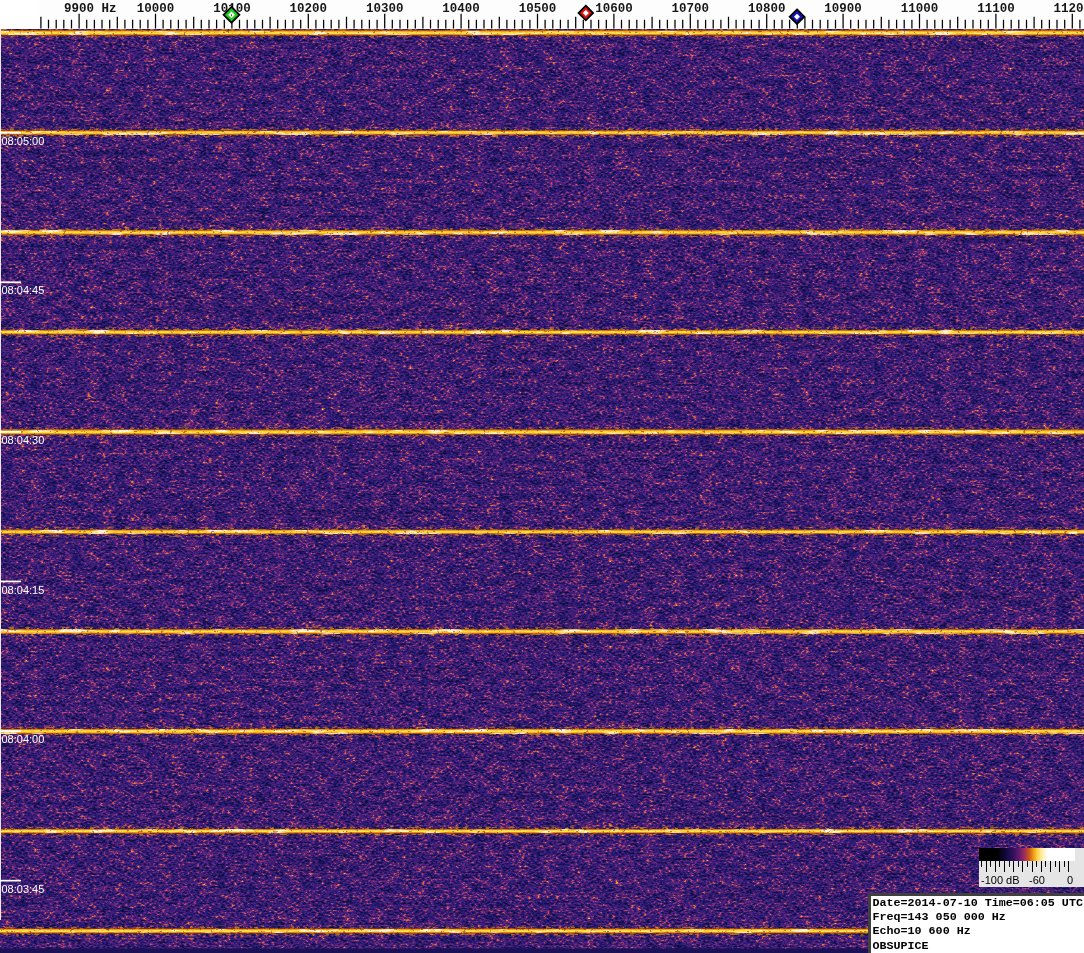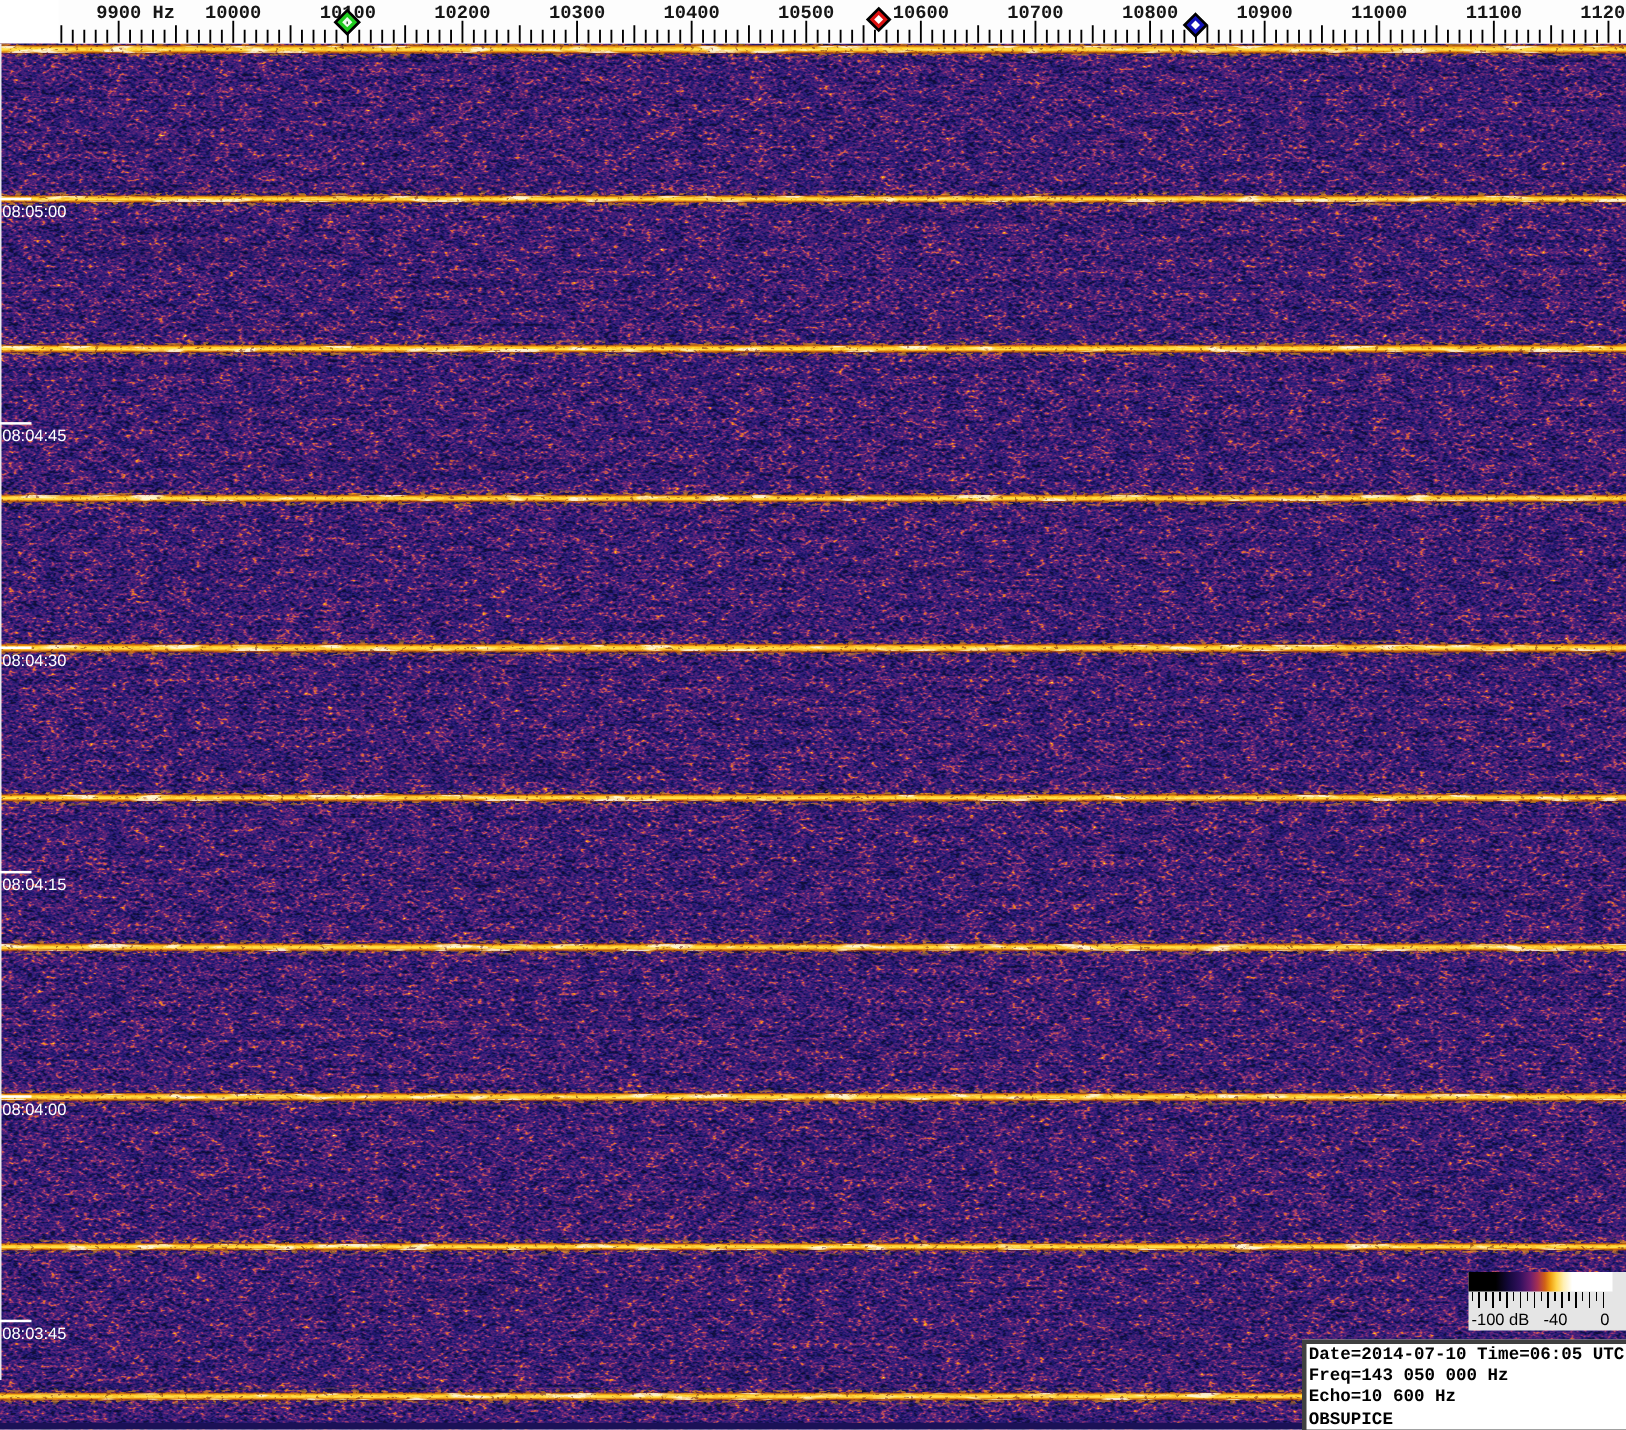--- a/index.html
+++ b/index.html
@@ -275,16 +275,16 @@
       <path d="M758.0 13.7L761.0 16.7L758.0 19.7L755.0 16.7Z" fill="#ffffff"></path>
 </svg>
 </div>
 <div id="legend">
   <div id="lgrad"></div>
   <svg width="96" height="13" style="position:absolute;left:0;top:13px">
       <path d="M2.5 0V6 M7.1 0V11 M11.7 0V6 M16.3 0V11 M20.9 0V6 M25.5 0V11 M30.1 0V6 M34.7 0V11 M39.3 0V6 M43.9 0V11 M48.5 0V6 M53.1 0V11 M57.7 0V6 M62.3 0V11 M66.9 0V6 M71.5 0V11 M76.1 0V6 M80.7 0V11 M85.3 0V6 M89.9 0V11" stroke="#000" stroke-width="1" fill="none" shape-rendering="crispEdges"></path>
     </svg>
   <div id="llab">
       <span style="position:absolute;left:2px">-100 dB</span>
-      <span style="position:absolute;left:50px">-40</span>
+      <span style="position:absolute;left:50px">-60</span>
       <span style="position:absolute;right:2px">0</span>
     </div>
 </div>
 <div id="infobox">Date=2014-07-10 Time=06:05 UTC<br>Freq=143 050 000 Hz<br>Echo=10 600 Hz<br>OBSUPICE</div>
 </body></html>

